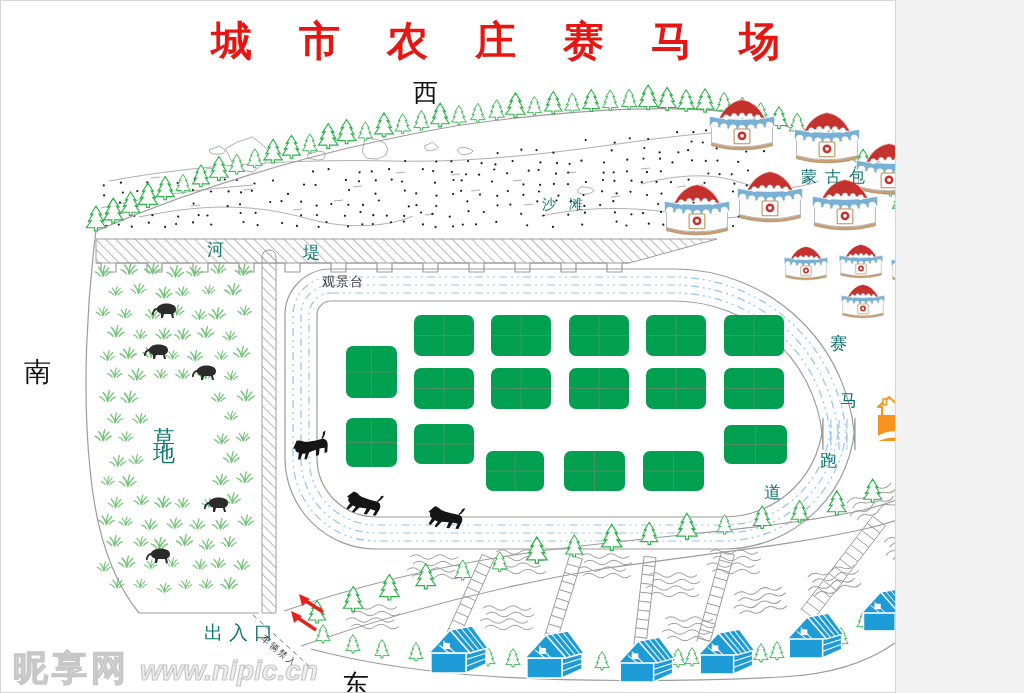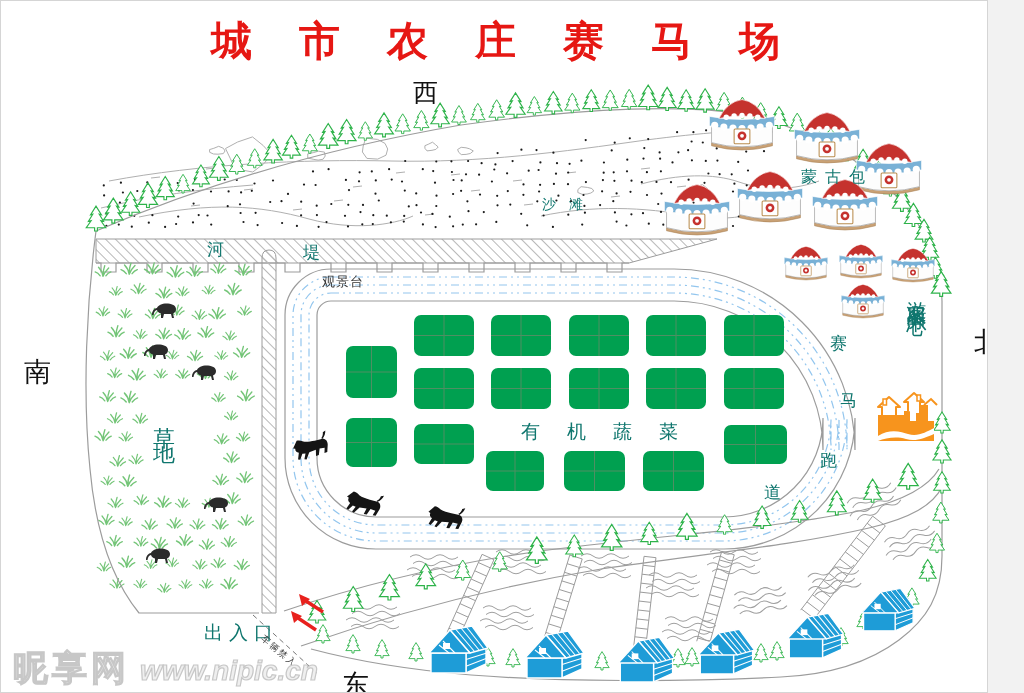--- a/index.html
+++ b/index.html
@@ -1,16 +1,16 @@
 <!DOCTYPE html>
 <html style="--c-title: #e61713; --c-tree: #2eb34a; --c-grass: #74c578; --c-hut: #1e9cd7; --c-orange: #f7941d; --c-yurtred: #c5322e; --c-yurtblue: #79b1d6; --c-red: #e8211d; --c-gray: #9c9c9c;"><head>
 <meta charset="utf-8">
 <style>
   html,body{margin:0;padding:0;background:#f2f2f2;}
-  #canvas{position:relative;width:988px;height:693px;background:#fff;overflow:hidden;
+  #canvas{position:relative;width:896px;height:693px;background:#fff;overflow:hidden;
           border:1px solid #d5d5d5;box-sizing:border-box;
           font-family:"Liberation Sans","DejaVu Sans",sans-serif;}
   #scene{position:absolute;left:0;top:0;width:1024px;height:693px;}
   .lbl{position:absolute;white-space:nowrap;color:#0f766e;line-height:1;}
   .title{font-weight:bold;color:var(--c-title);font-size:41px;letter-spacing:47px;
          font-family:"Liberation Serif","DejaVu Serif",serif;}
   .compass{font-size:27px;color:#111;}
   .vert{writing-mode:vertical-rl;text-orientation:upright;}
   .tree{fill:#fff;stroke:var(--c-tree);stroke-width:1.1px;}
   .grass{fill:none;stroke:var(--c-grass);stroke-width:1.2px;stroke-linecap:round;}
@@ -810,21 +810,20 @@
 <div class="lbl compass" style="left:973px;top:328px;">北</div>
 <div class="lbl compass" style="left:341px;top:671px;">东</div>
 
 <div class="lbl" style="left:541px;top:196px;font-size:14px;letter-spacing:13px;">沙滩</div>
 <div class="lbl" style="left:206px;top:240px;font-size:17px;">河</div>
 <div class="lbl" style="left:302px;top:243px;font-size:17px;">堤</div>
 <div class="lbl" style="left:321px;top:274px;font-size:13px;color:#333;letter-spacing:1px;">观景台</div>
 <div class="lbl" style="left:800px;top:168px;font-size:16px;letter-spacing:8px;">蒙古包</div>
 <div class="lbl vert" style="left:906px;top:284px;font-size:20px;letter-spacing:3px;">游客服务中心</div>
 <div class="lbl vert" style="left:152px;top:408px;font-size:22px;letter-spacing:15px;">草地</div>
-<div class="lbl" style="left:520px;top:421px;font-size:19px;letter-spacing:27px;">有机蔬菜</div>
 <div class="lbl" style="left:829px;top:334px;font-size:17px;">赛</div>
 <div class="lbl" style="left:839px;top:391px;font-size:17px;">马</div>
 <div class="lbl" style="left:819px;top:451px;font-size:17px;">跑</div>
 <div class="lbl" style="left:763px;top:483px;font-size:17px;">道</div>
 <div class="lbl" style="left:203px;top:622px;font-size:19px;letter-spacing:6px;">出入口</div>
 <div class="lbl" style="left:264px;top:633px;font-size:9px;color:#444;letter-spacing:2px;transform:rotate(40deg);transform-origin:0 0;">车辆禁入</div>
 
 <div class="wm">
   <span class="site">昵享网</span><span class="url">www.nipic.cn</span>
 </div>

